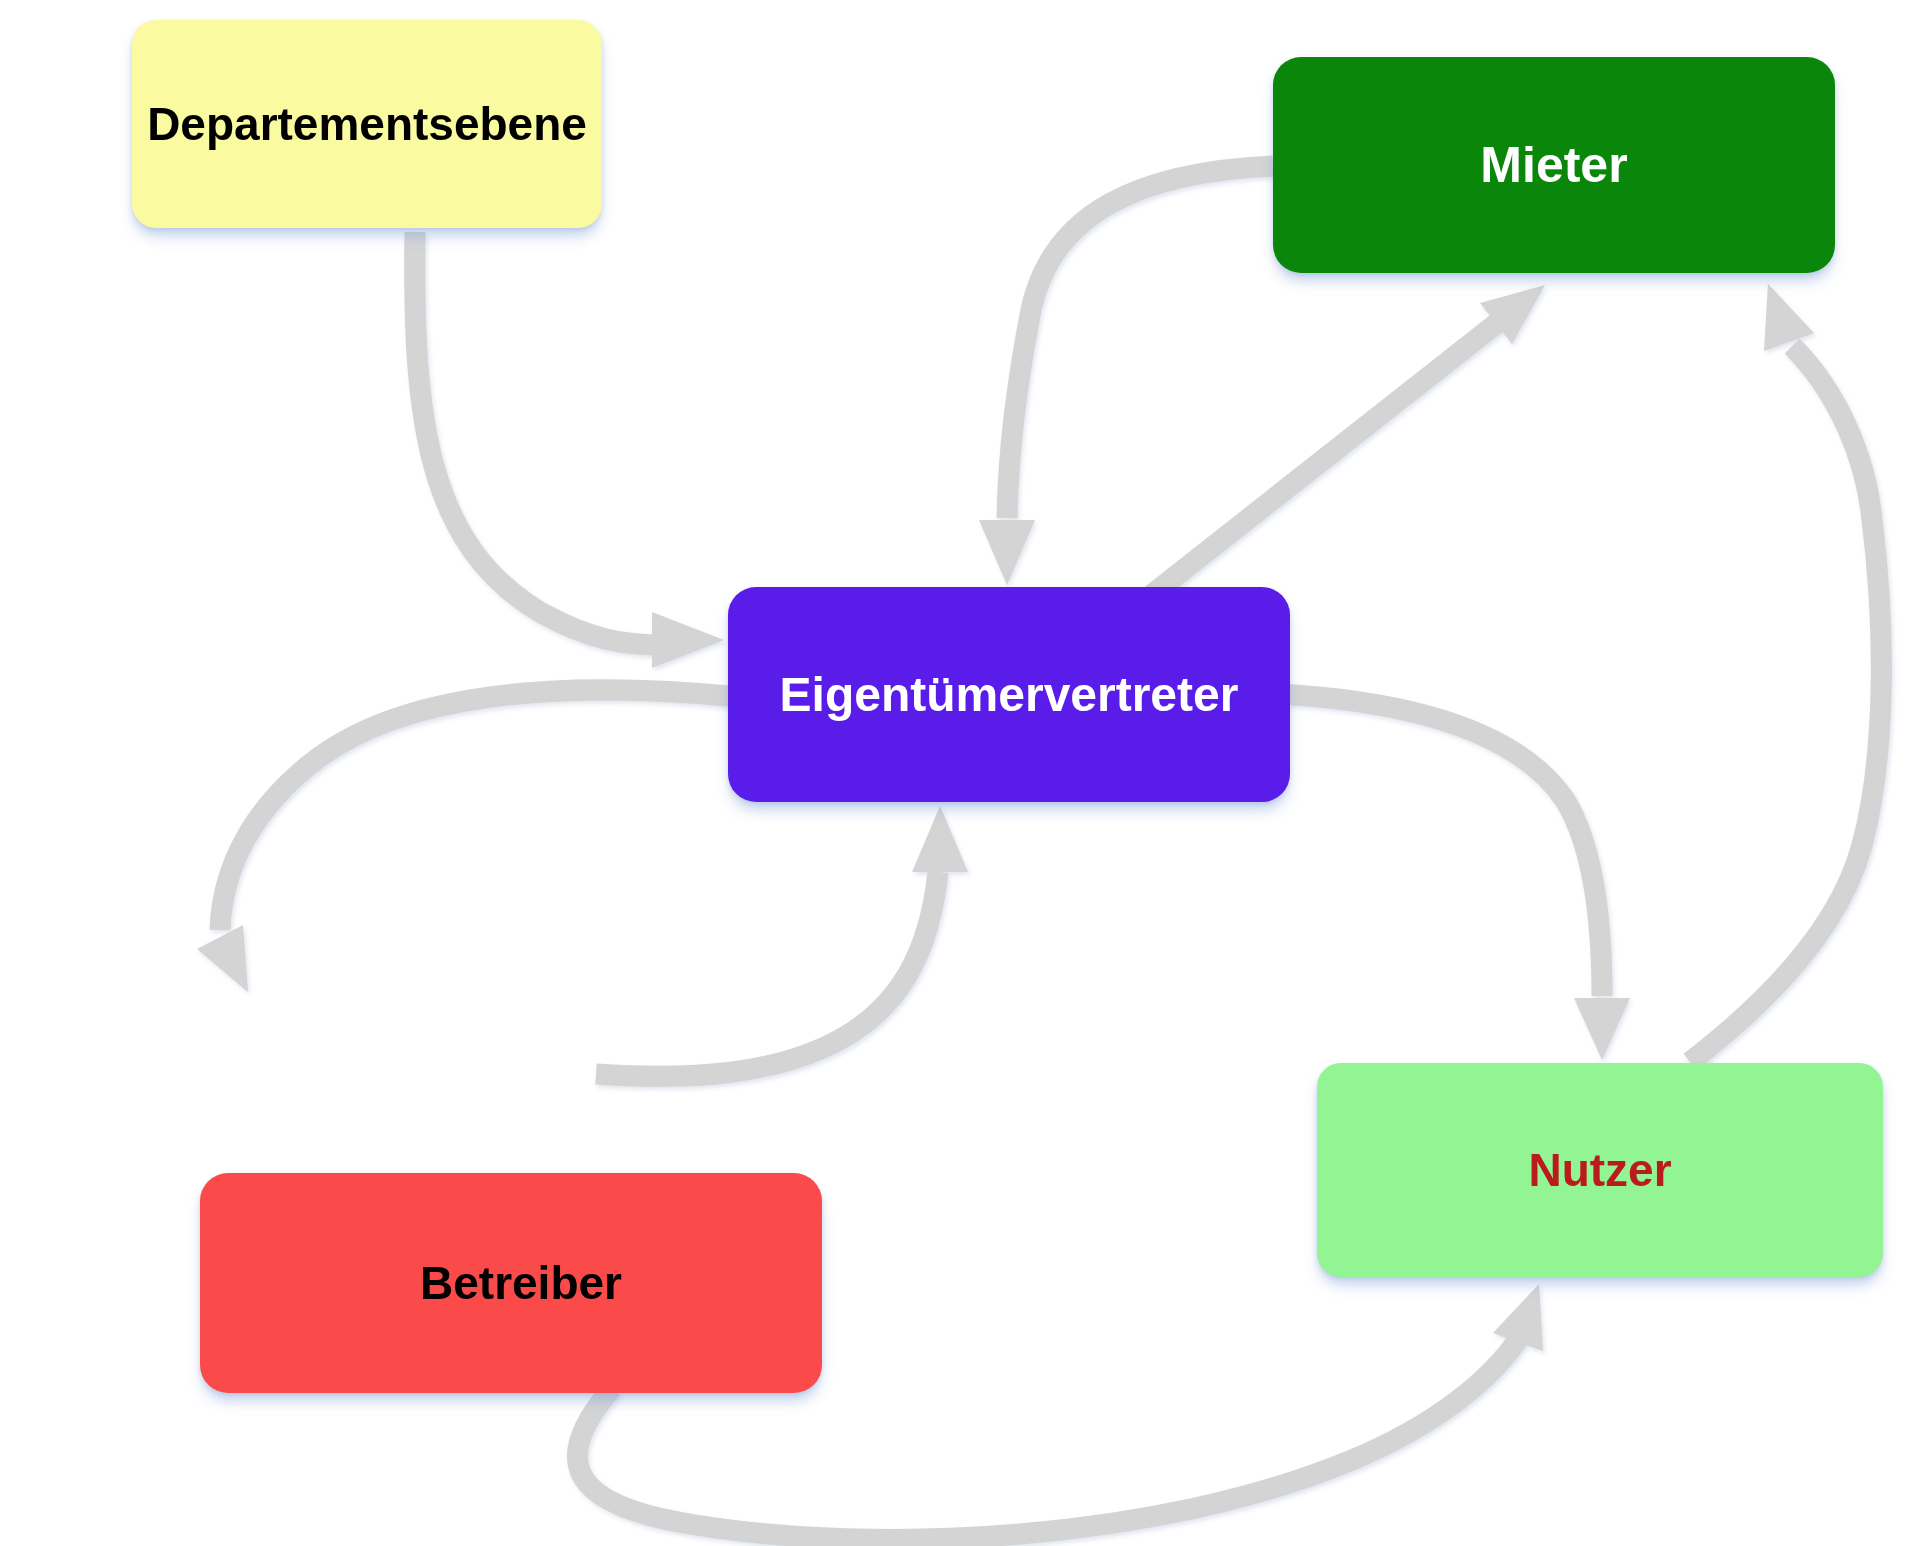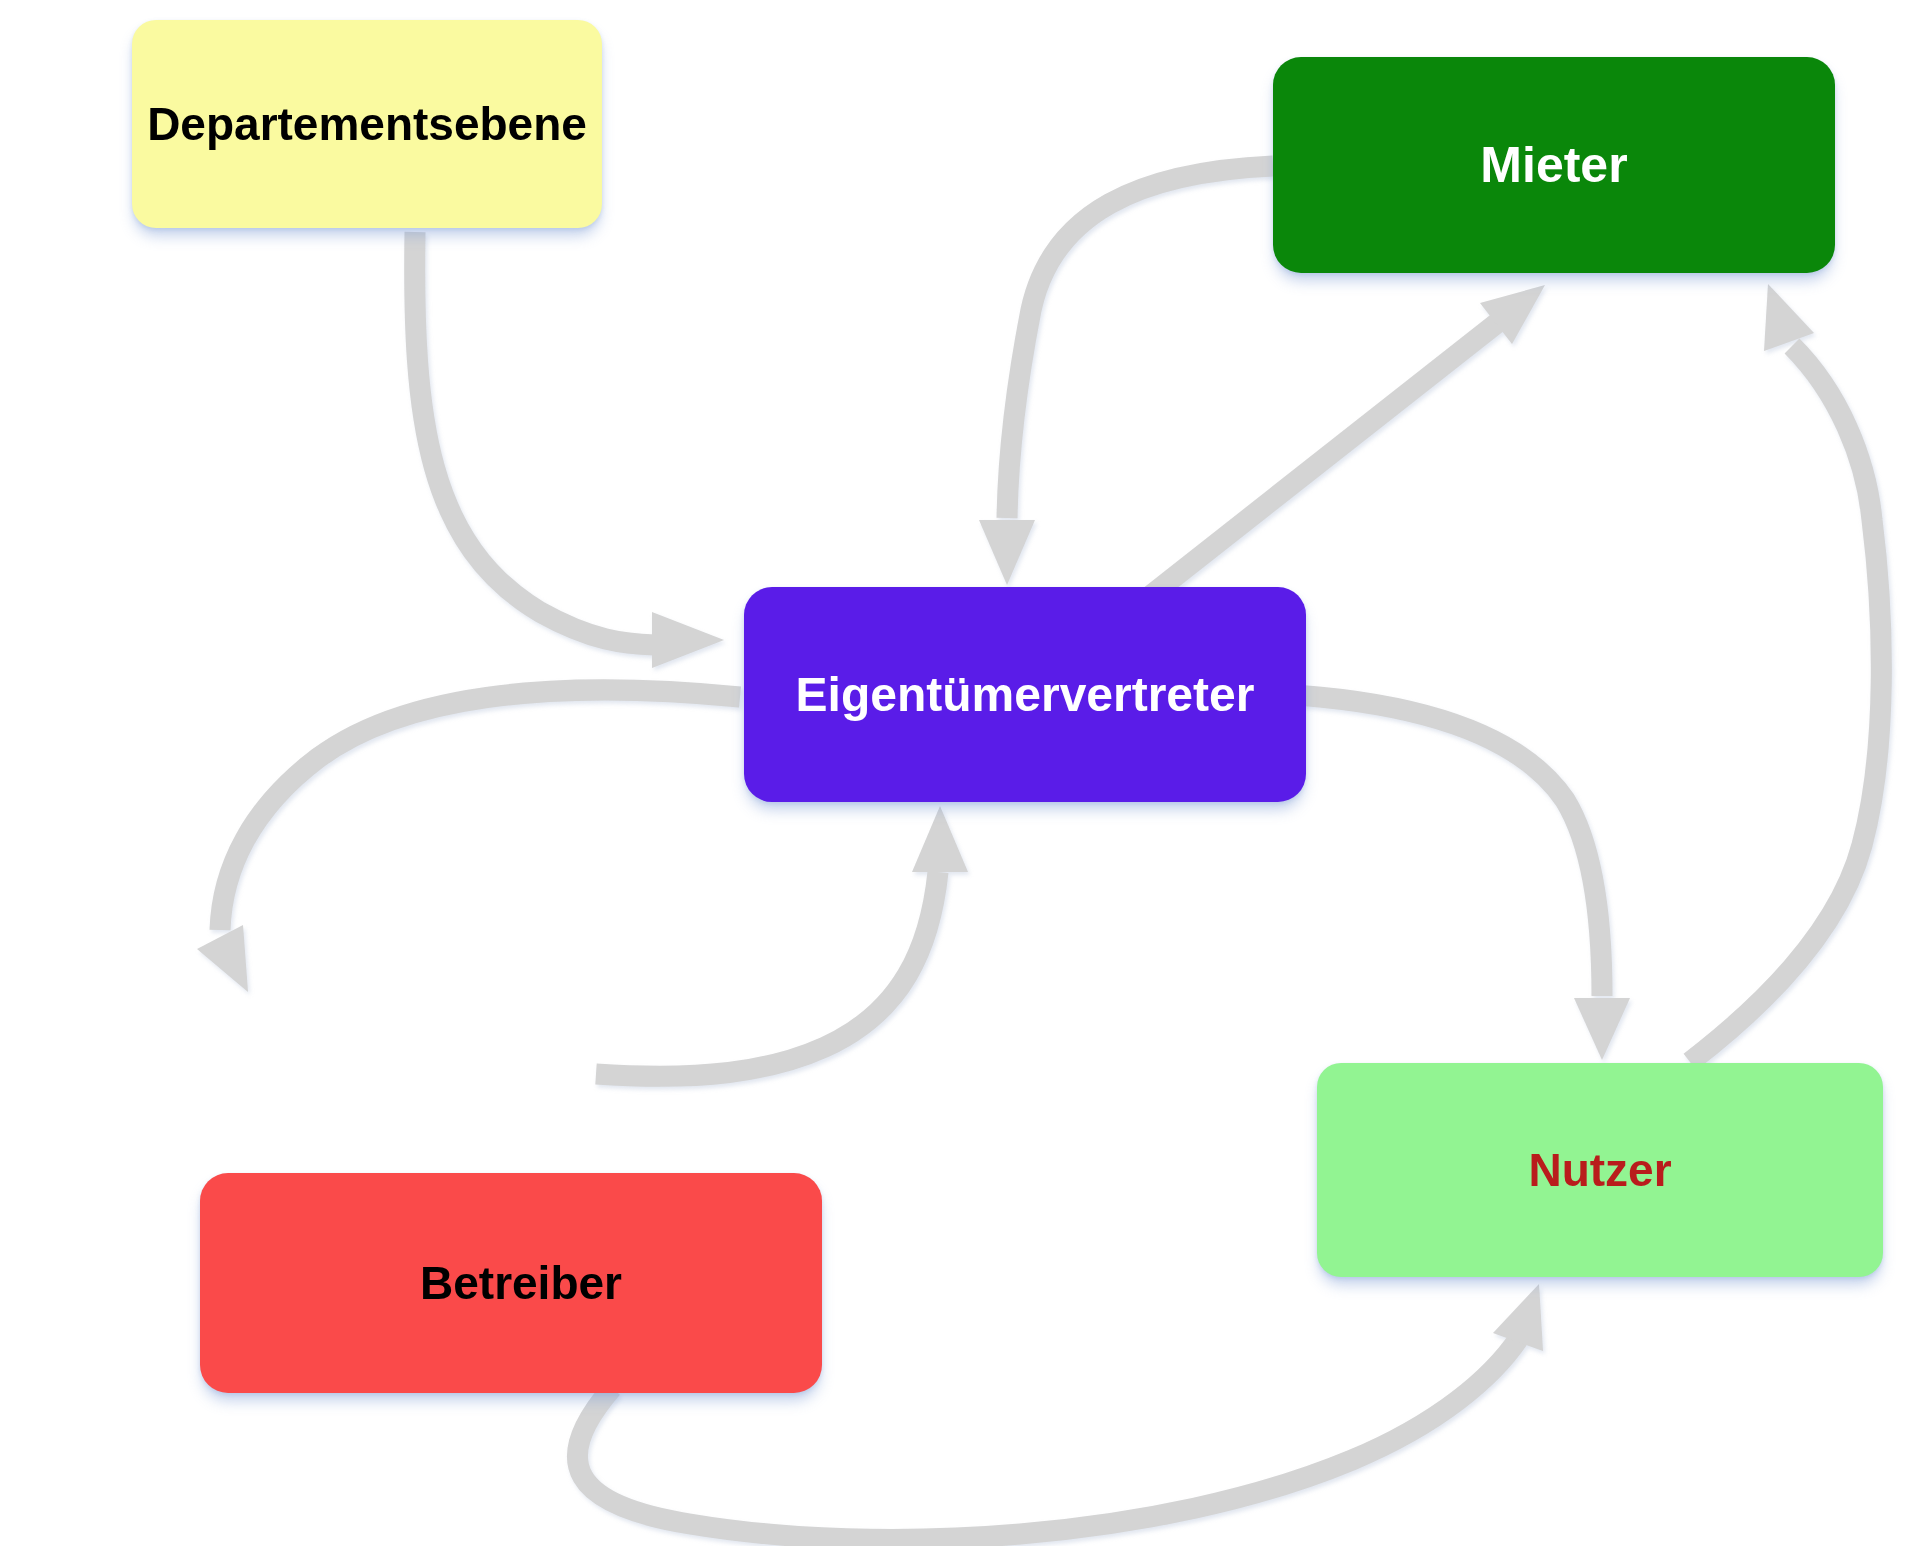--- a/index.html
+++ b/index.html
@@ -6,21 +6,21 @@
   body{font-family:"Liberation Sans", sans-serif;}
   #stage{position:relative;width:1920px;height:1546px;background:#ffffff;overflow:hidden;}
   #edges{position:absolute;left:0;top:0;width:1920px;height:1546px;z-index:1;
          filter:drop-shadow(2px 3px 2px rgba(160,175,205,.30));}
   .node{position:absolute;display:flex;align-items:center;justify-content:center;
         text-align:center;font-weight:bold;z-index:2;
         box-shadow:0 10px 14px -2px rgba(130,160,215,.45), 0 2px 4px rgba(130,160,215,.28);}
   .node .lbl{display:block;}
   #node-departementsebene{left:132px;top:20px;width:470px;height:208px;border-radius:24px;font-size:46px;}
   #node-mieter{left:1273px;top:57px;width:562px;height:216px;border-radius:28px;font-size:50px;}
-  #node-eigentuemervertreter{left:728px;top:587px;width:562px;height:215px;border-radius:28px;font-size:48px;margin-left:16px;}
+  #node-eigentuemervertreter{left:728px;top:587px;width:562px;height:215px;border-radius:28px;font-size:48px;}
   #node-leistungserbringer-ikt{left:30px;top:992px;width:566px;height:223px;border-radius:28px;
         font-size:46px;line-height:62px;z-index:4;flex-direction:column;}
   #node-betreiber{left:200px;top:1173px;width:602px;height:220px;border-radius:28px;font-size:46px;z-index:3;padding-left:20px;}
   #node-nutzer{left:1317px;top:1063px;width:566px;height:214px;border-radius:24px;font-size:46px;}
 </style>
 </head>
 <body>
 
 <div id="stage">
 

